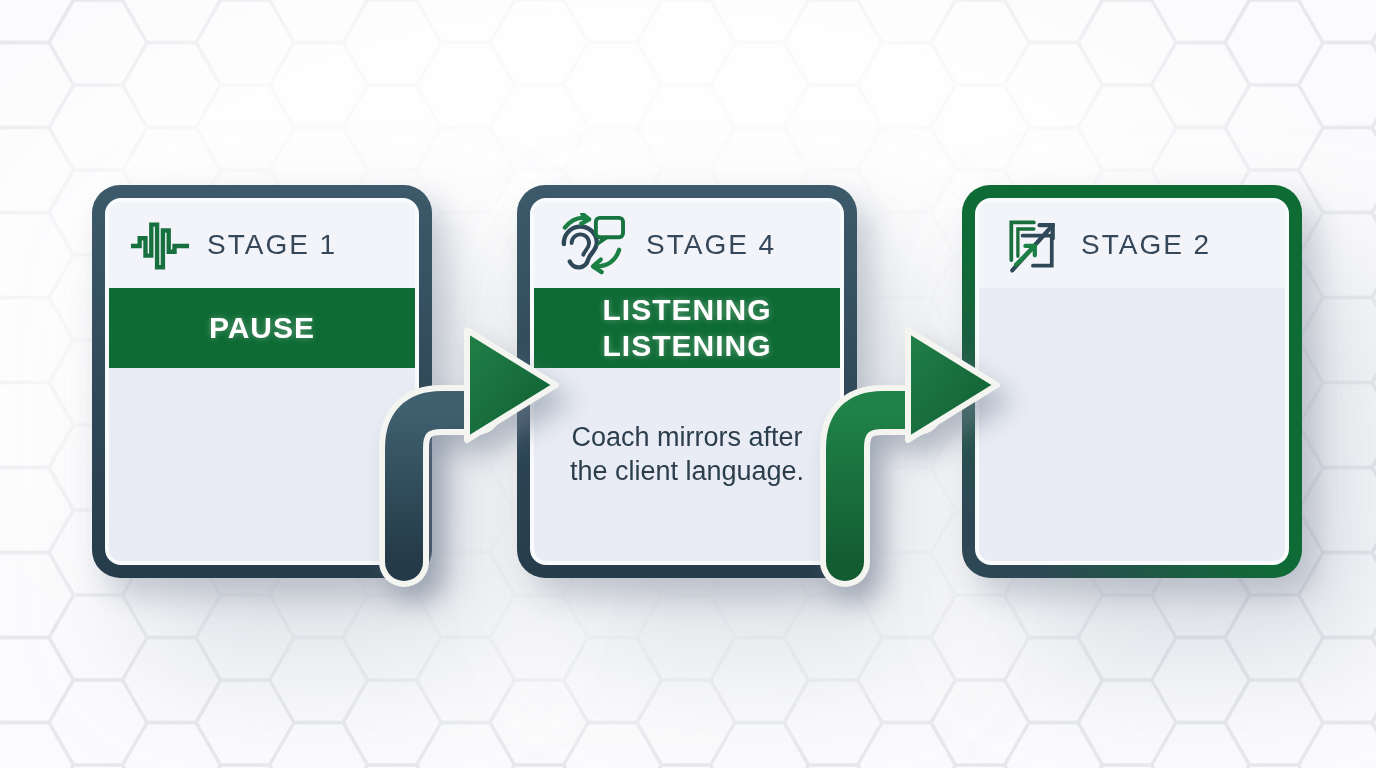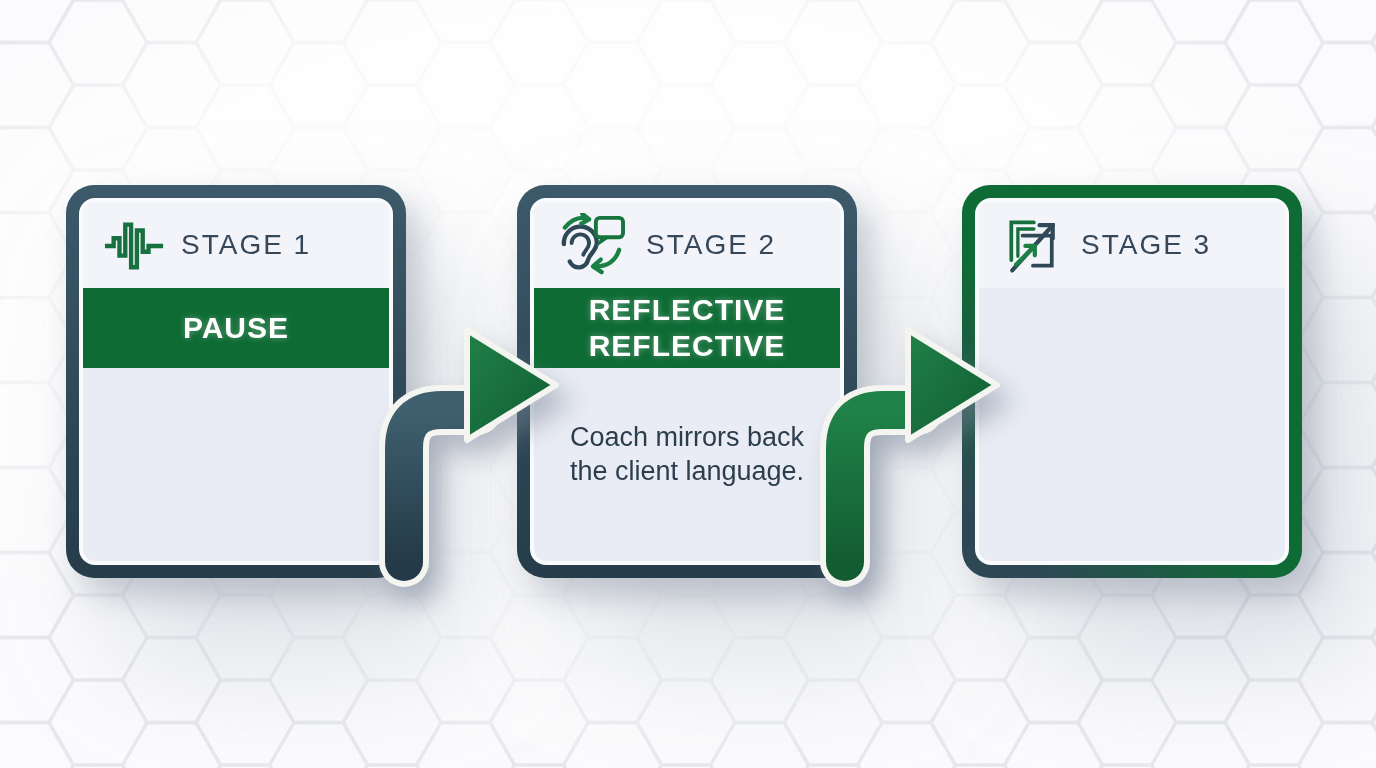--- a/index.html
+++ b/index.html
@@ -68,21 +68,21 @@
       <stop offset="0%" stop-color="#ffffff" stop-opacity="1"></stop>
       <stop offset="70%" stop-color="#ffffff" stop-opacity="0.75"></stop>
       <stop offset="100%" stop-color="#ffffff" stop-opacity="0"></stop>
     </radialGradient>
   </defs>
   <rect width="1376" height="768" fill="#fbfbfd"></rect>
   <rect width="1376" height="768" fill="url(#hex)"></rect>
   <rect width="1376" height="768" fill="url(#fade)"></rect>
 </svg>
 
-<div class="card" style="left:66px;">
+<div class="card" style="left:92px;">
   <div class="card-inner">
     <div class="card-header">
       <svg class="stage-icon" width="62" height="62" viewBox="0 0 64 64">
         <path d="M2 33 H11 V25 H17 V43 H23 V11 H29 V55 H35 V17 H41 V39 H47 V33 H62" fill="none" stroke="#17713e" stroke-width="4.5" stroke-linejoin="miter"></path>
       </svg>
       <span class="stage-label">STAGE 1</span>
     </div>
     <div class="band">
       <span>PAUSE</span>
     </div>
@@ -97,44 +97,44 @@
           <path d="M9 32 a17 17 0 0 1 34 -2 c0 9 -7 11 -9 18 a10 10 0 0 1 -19 2" stroke="#2e4857" stroke-width="4.5"></path>
           <path d="M17 31 a9 9 0 0 1 18 0 c0 5 -4 7 -6 12" stroke="#2e4857" stroke-width="4"></path>
           <rect x="42" y="5" width="28" height="20" rx="4" stroke="#17743e" stroke-width="4"></rect>
           <path d="M48 25 L43 34 L56 25" fill="#17743e" stroke="#17743e" stroke-width="1"></path>
           <path d="M10 15 Q21 2 34 6" stroke="#1b8044" stroke-width="4.5"></path>
           <path d="M28 1 L35 6.5 L27 11" fill="none" stroke="#1b8044" stroke-width="4.5"></path>
           <path d="M66 38 Q60 56 40 55" stroke="#1b8044" stroke-width="4.5"></path>
           <path d="M47 48 L39 55 L48 61" fill="none" stroke="#1b8044" stroke-width="4.5"></path>
         </g>
       </svg>
-      <span class="stage-label">STAGE 2</span>
+      <span class="stage-label">STAGE 4</span>
     </div>
     <div class="band">
-      <span>REFLECTIVE REFLECTIVE</span>
+      <span>LISTENING LISTENING</span>
     </div>
-    <div class="card-body">Coach mirrors back the client language.</div>
+    <div class="card-body">Coach mirrors after the client language.</div>
   </div>
 </div>
 
 <div class="card green-border" style="left:962px;">
   <div class="card-inner">
     <div class="card-header">
       <svg class="stage-icon" width="66" height="64" viewBox="0 0 68 68">
         <g fill="none" stroke-linecap="round" stroke-linejoin="miter">
           <path d="M36 10 H12 V50" stroke="#176f3b" stroke-width="4"></path>
           <path d="M36 17 H19 V46" stroke="#176f3b" stroke-width="3.5"></path>
           <path d="M24 24 H55 V56 H35" stroke="#2e4857" stroke-width="4"></path>
           <path d="M13 61 L56 13" stroke="#2e4857" stroke-width="4.5"></path>
           <path d="M42 13 H56 V27" stroke="#2e4857" stroke-width="4.5"></path>
           <path d="M17 55 L37 35" stroke="#1b8044" stroke-width="4.5"></path>
           <path d="M27 35 H37 V45" stroke="#1b8044" stroke-width="4.5"></path>
         </g>
       </svg>
-      <span class="stage-label">STAGE 3</span>
+      <span class="stage-label">STAGE 2</span>
     </div>
   </div>
 </div>
 
 <svg id="arrow1" class="arrow-svg" width="200" height="290" viewBox="0 0 200 290">
   <defs>
     <linearGradient id="tail1" x1="0" y1="0" x2="0" y2="1">
       <stop offset="0%" stop-color="#3f606f"></stop>
       <stop offset="100%" stop-color="#243a48"></stop>
     </linearGradient>

